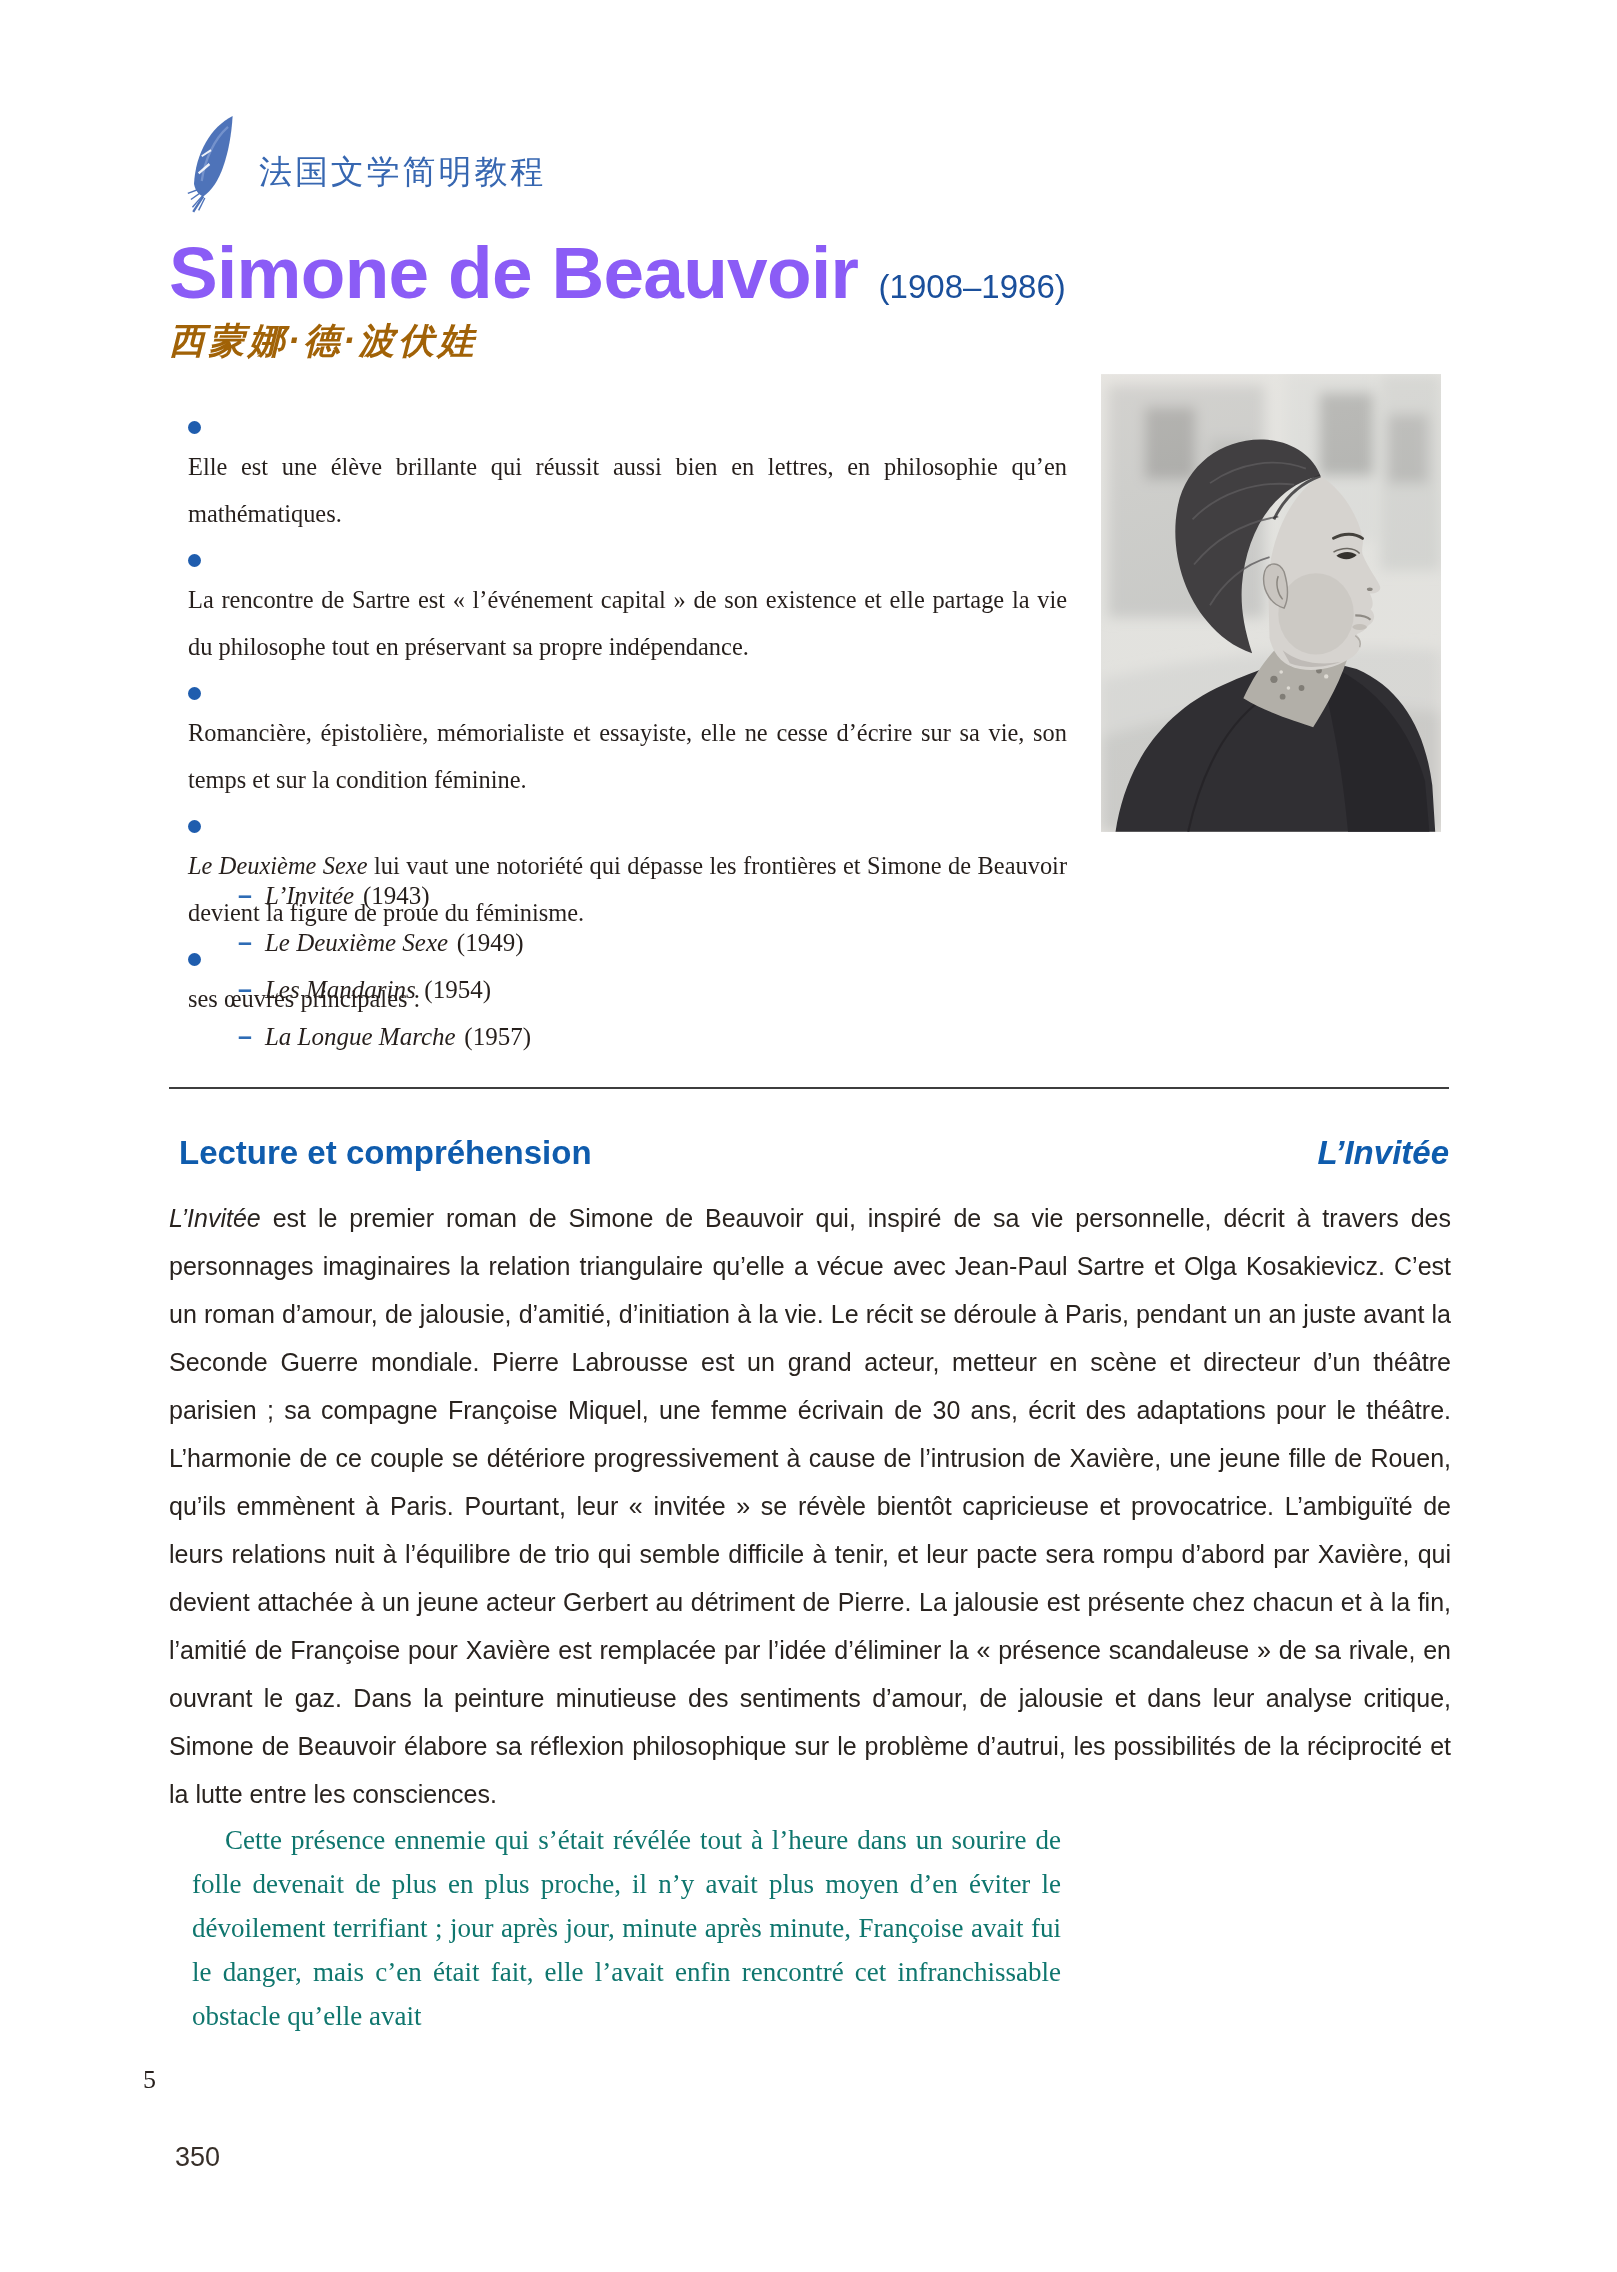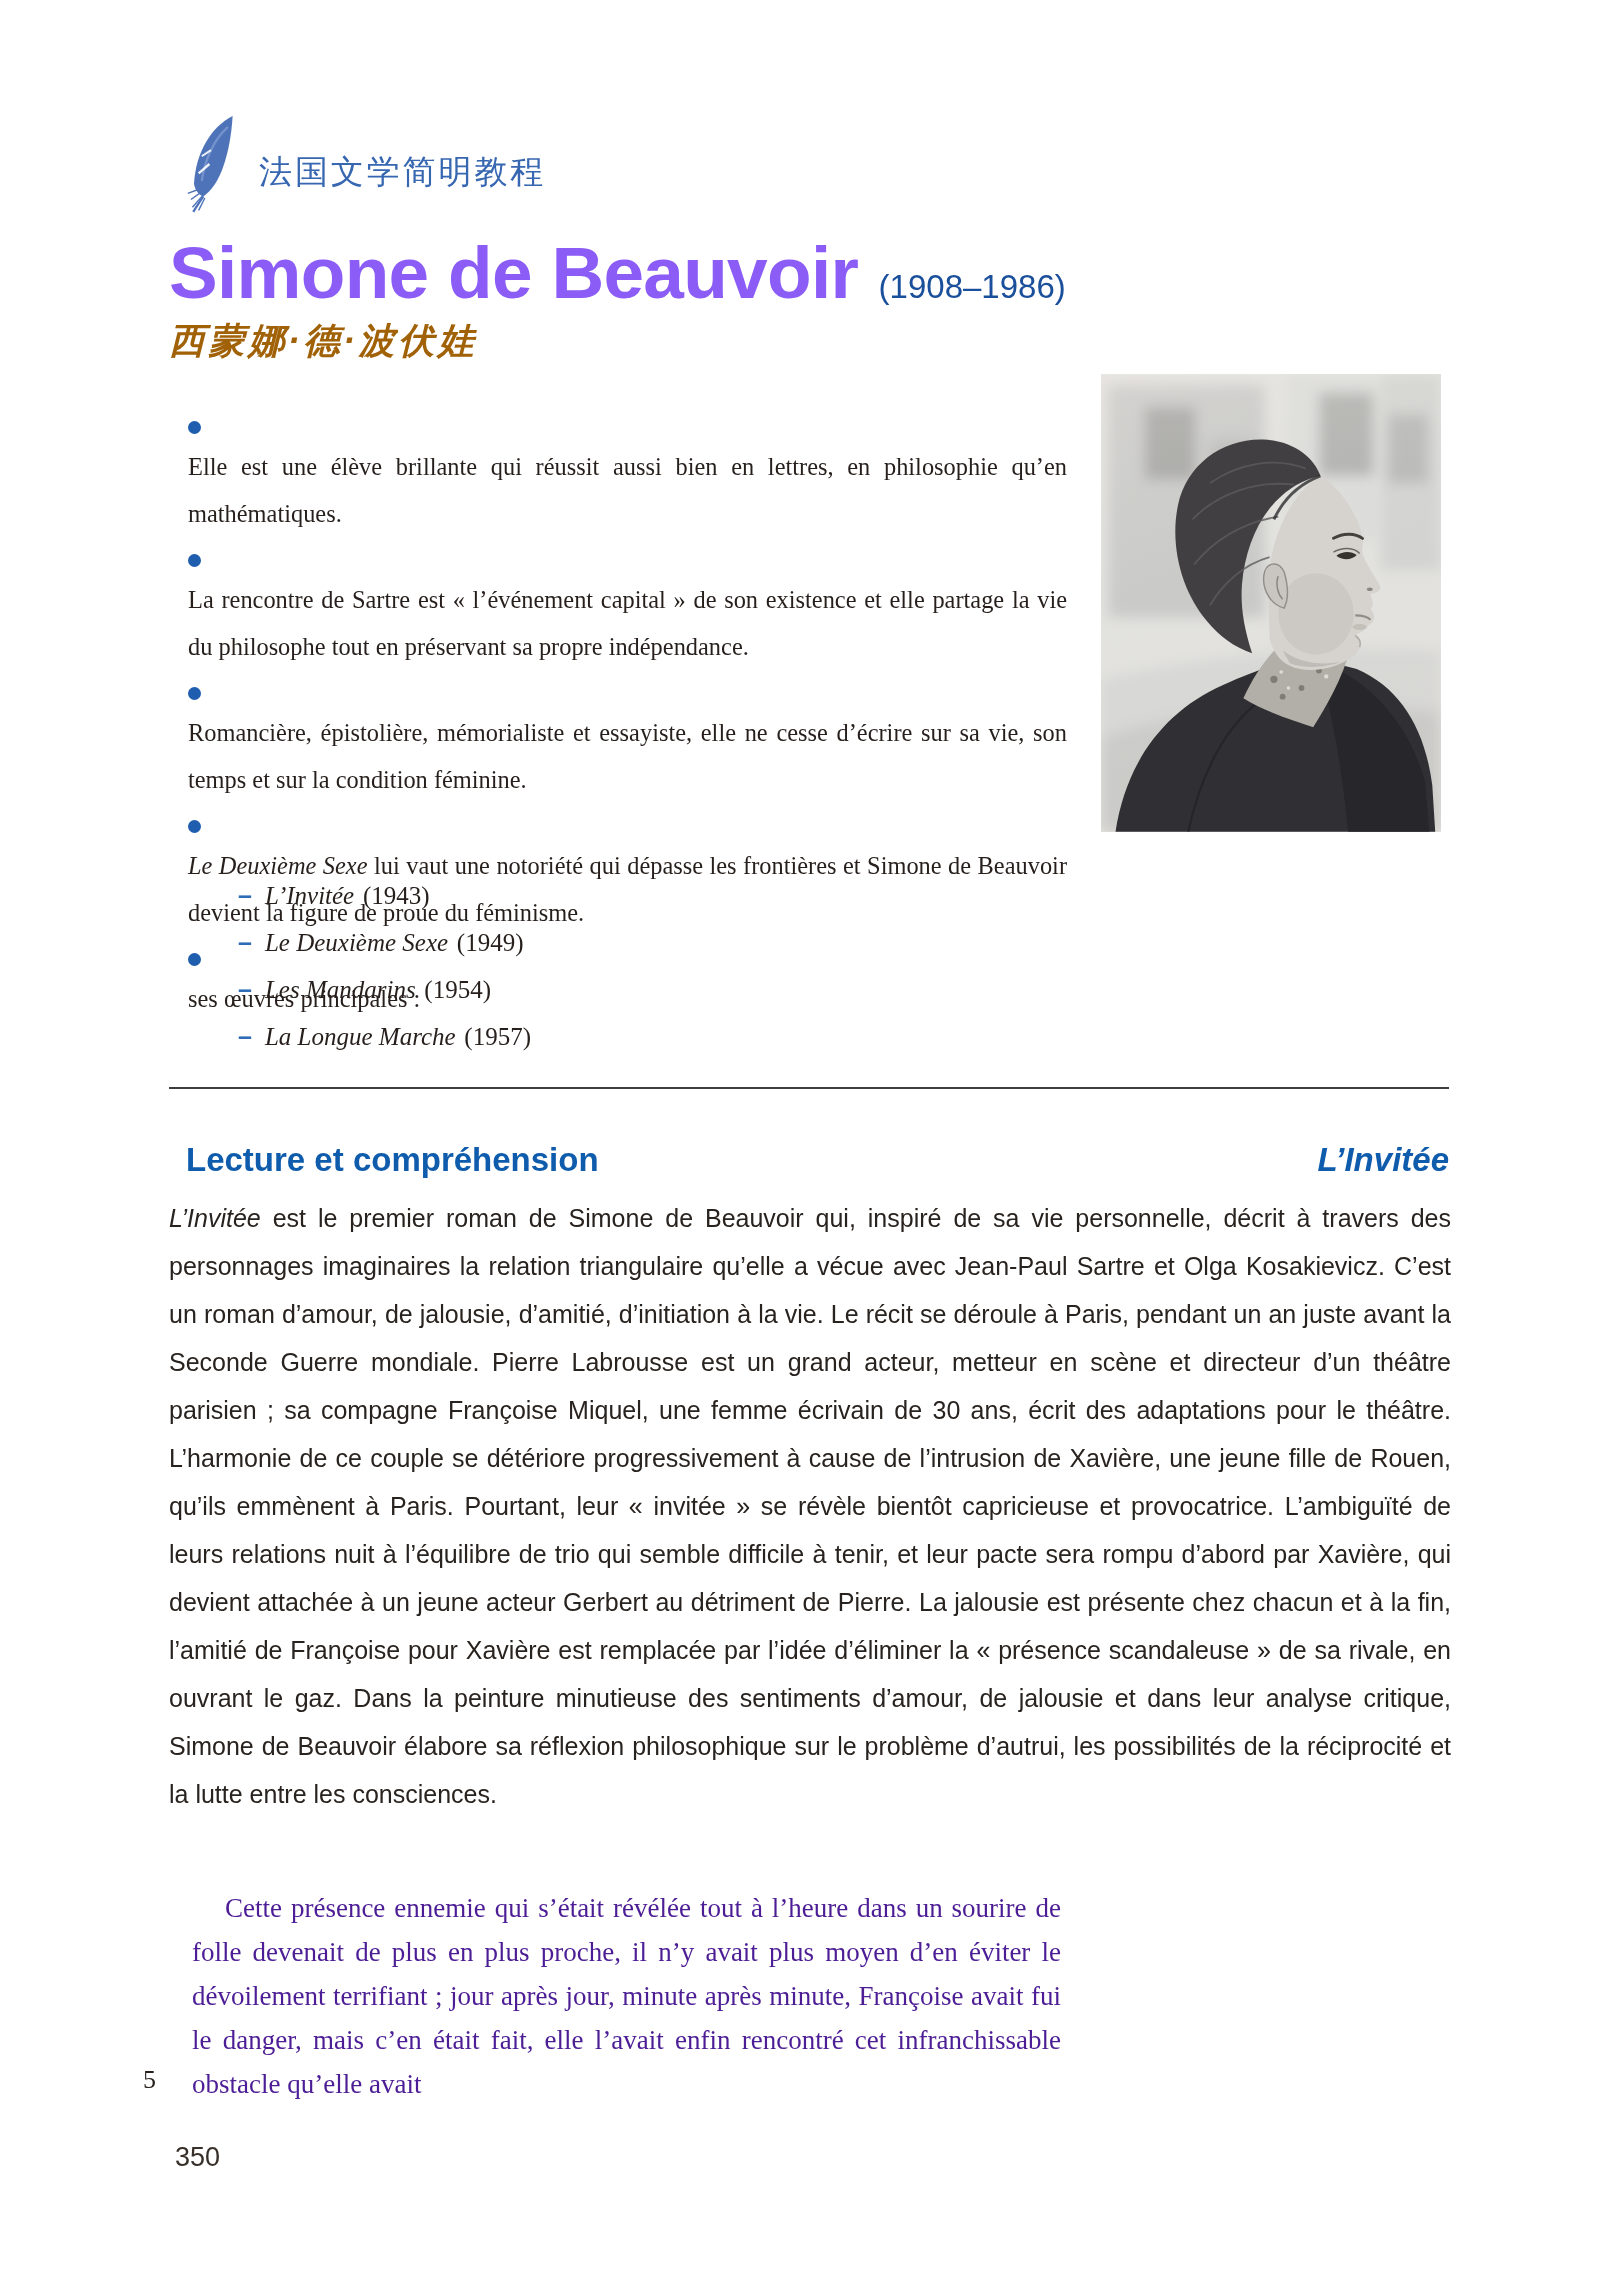--- a/index.html
+++ b/index.html
@@ -40,32 +40,32 @@
   .wdash{color:#2e6cb5;font-weight:700;font-family:"Liberation Sans","DejaVu Sans",sans-serif;margin-right:13px;}
   .wtitle{font-style:italic;}
   .wyear{margin-left:8.7px;}
 
   .rule{position:absolute;left:169px;top:1087px;width:1280px;height:0;border:0;border-top:2.2px solid #3e3e3e;margin:0;}
 
   
   .section-row{position:absolute;left:169px;top:1124px;width:1280px;display:flex;
                justify-content:space-between;align-items:baseline;
                font-family:"Liberation Sans","DejaVu Sans",sans-serif;}
-  .section-title{font-size:33px;font-weight:700;color:#0f5cad;margin:17px;}
+  .section-title{font-size:33px;font-weight:700;color:#0f5cad;margin:10px;}
   .section-book{font-size:33px;font-weight:700;font-style:italic;color:#0f5cad;}
 
   
   .reading{position:absolute;left:169px;top:1194px;width:1282px;margin:0;
            font-family:"Liberation Sans","DejaVu Sans",sans-serif;font-size:25px;line-height:48px;
            color:#29231f;text-align:justify;}
   .reading i{font-style:italic;}
 
   
-  .excerpt-text{position:absolute;left:192px;top:1886px;width:869px;margin:0;
-                font-size:27px;line-height:44px;text-align:justify;text-indent:33px;color:#4c1d95;}
+  .excerpt-text{position:absolute;left:192px;top:1818px;width:869px;margin:0;
+                font-size:27px;line-height:44px;text-align:justify;text-indent:33px;color:#0f766e;}
   .line-no{position:absolute;left:143px;top:2065px;font-size:26px;color:#261f1c;}
 
   .page-no{position:absolute;left:175px;top:2142px;font-family:"Liberation Sans","DejaVu Sans",sans-serif;
            font-size:27px;color:#372f29;}
 </style>
 </head>
 <body>
 
 <div id="page">
 

